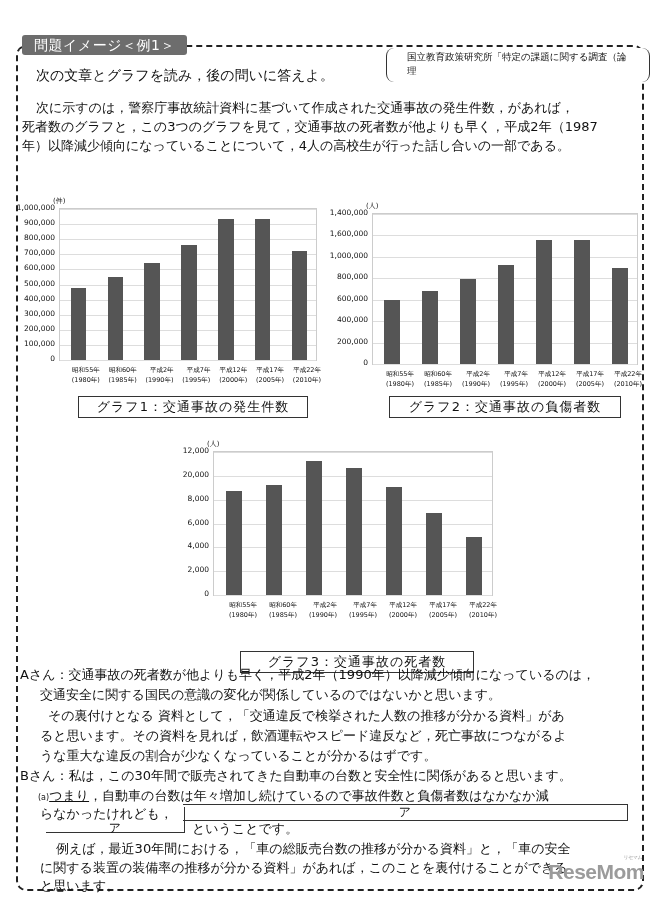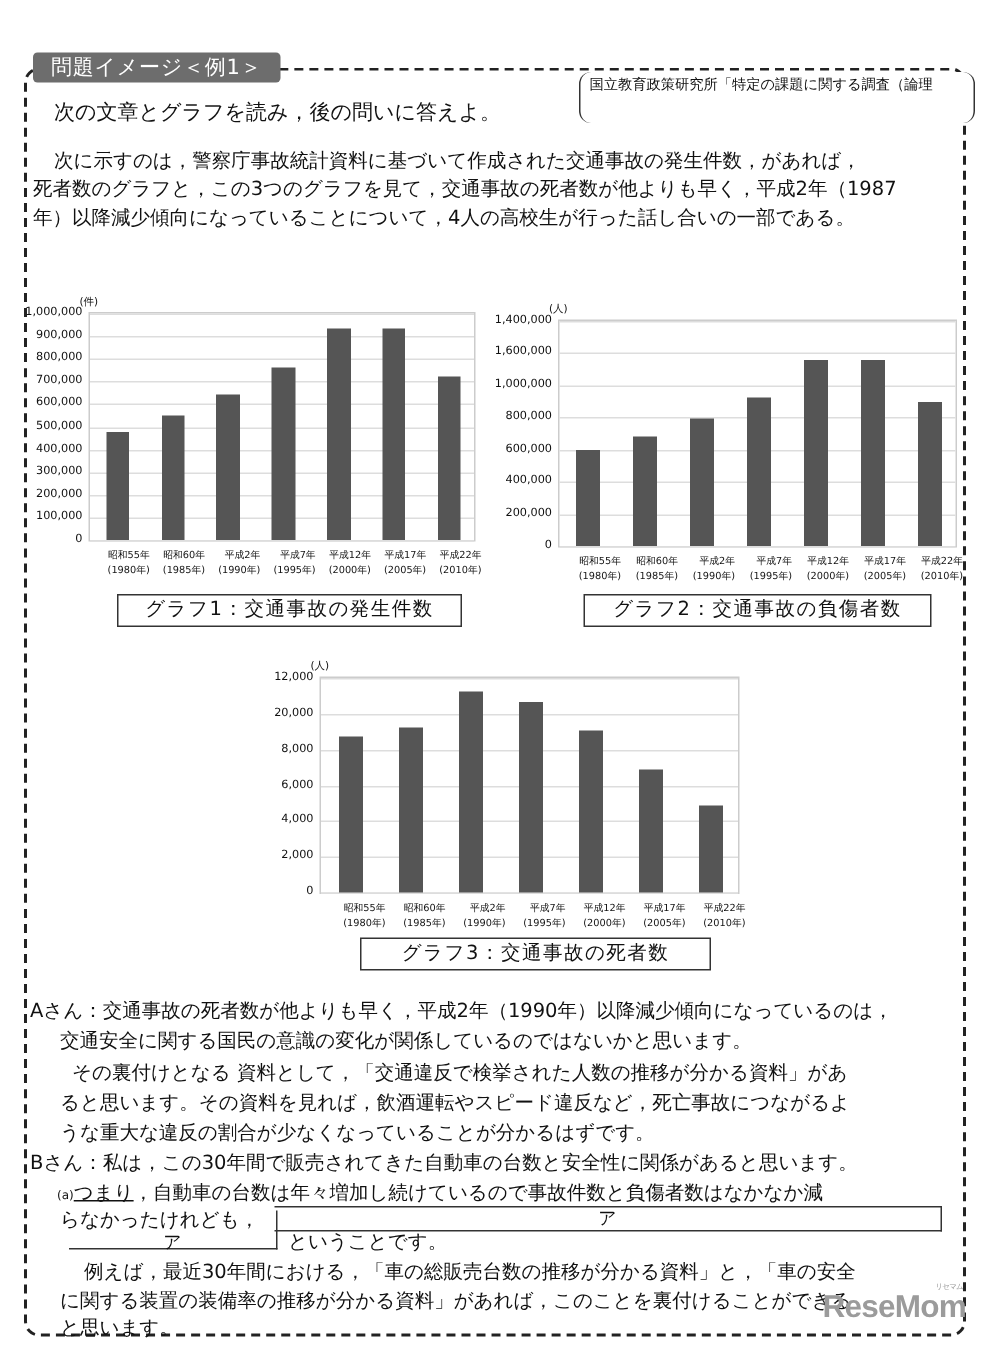--- a/index.html
+++ b/index.html
@@ -5,21 +5,21 @@
   html, body { margin:0; padding:0; background:#fff; }
   body { width:656px; height:900px; position:relative; overflow:hidden;
          font-family:"DejaVu Sans", sans-serif; color:#111; }
   .frame { position:absolute; left:16px; top:45px; width:628px; height:846px;
            border:2px dashed #222; border-radius:10px; box-sizing:border-box; }
   .label-tab { position:absolute; left:22px; top:35px; height:20px; padding:0 12px;
                background:#6d6d6d; color:#fff; font-size:14px; line-height:20px;
                border-radius:3px; letter-spacing:0.5px; }
   .source { position:absolute; left:386px; top:48px; width:264px; height:34px;
             border-left:1px solid #333; border-right:1px solid #333; border-radius:8px;
-            font-size:9.5px; line-height:14px; padding:2px 6px; box-sizing:border-box; background:#fff; }
+            font-size:9.5px; line-height:14px; padding:2px 20px; box-sizing:border-box; background:#fff; }
   .text { position:absolute; font-size:13px; line-height:19px; white-space:nowrap; }
   .chart { position:absolute; }
   .chart .plot { position:absolute; border:1px solid #ccc; box-sizing:border-box; background:#fff; }
   .chart .grid { position:absolute; left:0; right:0; border-top:1px solid #ddd; height:0; }
   .chart .ytick { position:absolute; font-size:7.5px; text-align:right; width:60px; line-height:10px; }
   .chart .unit { position:absolute; font-size:7px; }
   .chart .bar { position:absolute; bottom:0; background:#555; }
   .chart .xlab { position:absolute; font-size:6.5px; text-align:right; line-height:10px; white-space:nowrap; }
   .caption { position:absolute; border:1px solid #333; background:#fff; font-size:13px;
              text-align:center; line-height:20px; letter-spacing:1px; }
@@ -214,21 +214,21 @@
     </div>
     <div class="xlab" style="left: 239px; width: 48px; top: 165px;">
       <div>平成17年</div>
       <div>(2005年)</div>
     </div>
     <div class="xlab" style="left: 279px; width: 48px; top: 165px;">
       <div>平成22年</div>
       <div>(2010年)</div>
     </div>
   </div>
-<div class="caption" style="left:240px;top:625px;width:232px;height:20px;">グラフ3：交通事故の死者数</div>
+<div class="caption" style="left:240px;top:651px;width:232px;height:20px;">グラフ3：交通事故の死者数</div>
 
 <div class="text" style="left:20px;top:665px;">Aさん：交通事故の死者数が他よりも早く，平成2年（1990年）以降減少傾向になっているのは，</div>
 <div class="text" style="left:40px;top:685px;">交通安全に関する国民の意識の変化が関係しているのではないかと思います。</div>
 <div class="text" style="left:48px;top:706px;">その裏付けとなる 資料として，「交通違反で検挙された人数の推移が分かる資料」があ</div>
 <div class="text" style="left:40px;top:726px;">ると思います。その資料を見れば，飲酒運転やスピード違反など，死亡事故につながるよ</div>
 <div class="text" style="left:40px;top:746px;">うな重大な違反の割合が少なくなっていることが分かるはずです。</div>
 
 <div class="text" style="left:20px;top:766px;">Bさん：私は，この30年間で販売されてきた自動車の台数と安全性に関係があると思います。</div>
 <div class="text" style="left:38px;top:786px;"><span style="font-size:8px;">(a)</span><u>つまり</u><span>，自動車の台数は年々増加し続けているので事故件数と負傷者数はなかなか減</span></div>
 <div class="text" style="left:40px;top:804px;">らなかったけれども，</div>

